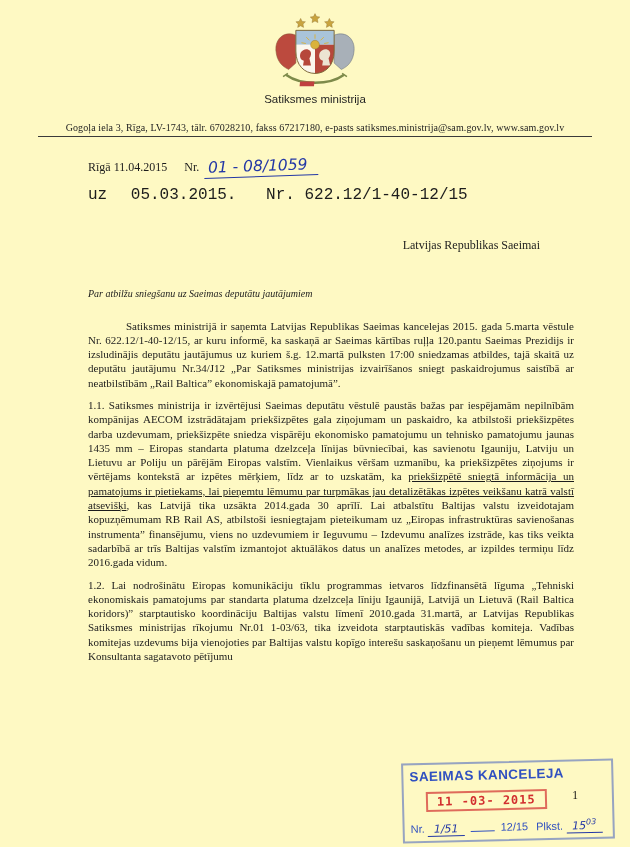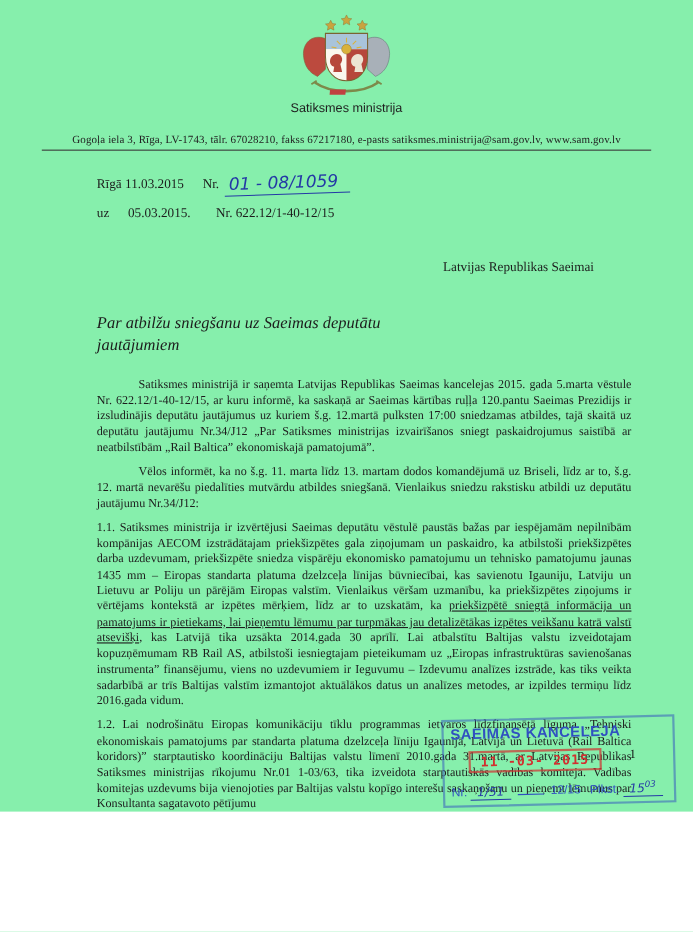--- a/index.html
+++ b/index.html
@@ -1,38 +1,38 @@
 <!DOCTYPE html>
 <html><head>
 <meta charset="utf-8">
 <style>
   html, body { margin:0; padding:0; background:#ffffff; }
   .page {
-    position:relative; width:630px; height:738px; overflow:hidden;
-    background:#86efac; font-family:"Liberation Serif", serif; color:#1c1c1c;
+    position:relative; width:630px; height:847px; overflow:hidden;
+    background:#fef9c3; font-family:"Liberation Serif", serif; color:#1c1c1c;
   }
   
   .letterhead { text-align:center; padding-top:8px; }
   .emblem svg { display:block; margin:0 auto; }
   .ministry { font-family:"Liberation Sans", sans-serif; font-size:11.5px; margin-top:2px; color:#1f1f1f; }
   .contact { font-size:10px; margin-top:17px; color:#222; letter-spacing:.1px; white-space:nowrap; }
   .rule { border-top:1.3px solid #3a3a3a; margin:3px 38px 0; }
   
   .dateline { margin:20px 0 0 88px; font-size:12px; }
   .nrl { margin-left:14px; }
   .docnr {
     display:inline-block; color:#2438a6; font-size:15.5px; font-style:italic;
     font-family:"DejaVu Sans", sans-serif; transform:rotate(-2deg);
     border-bottom:1.4px solid #2438a6; padding:0 10px 1px 4px; margin-left:2px;
   }
-  .refline { margin:9px 0 0 88px; font-size:12px; }
+  .refline { margin:9px 0 0 88px; font-size:16px;font-family:Liberation Mono, monospace; }
   .refdate { margin-left:14px; }
   .refnr  { margin-left:20px; }
   .addressee { text-align:right; margin:34px 90px 0 0; font-size:12px; }
-  .subject { margin:34px 0 0 88px; max-width:292px; font-style:italic; font-size:15px; line-height:1.35; }
+  .subject { margin:34px 0 0 88px; max-width:292px; font-style:italic; font-size:10px; line-height:1.35; }
   
   .body { margin:18px 56px 0 88px; font-size:11px; line-height:1.3; text-align:justify; }
   .body p { margin:0 0 8px; }
   .indent { text-indent:38px; }
   .ul { text-decoration:underline; }
   
   .stamp { position:absolute; right:16px; bottom:6px; width:212px; transform:rotate(-1.4deg); }
   .stamp-box { border:2px solid rgba(48,80,192,.5); padding:4px 6px 5px; background:transparent; }
   .stamp-title {
     font-family:"Liberation Sans", sans-serif; font-weight:bold; font-size:13.5px;
@@ -95,38 +95,37 @@
         <path d="M30 86 l6 -4 M110 86 l-6 -4" stroke="#7d8a4a" stroke-width="2"></path>
         <rect x="61" y="92" width="18" height="6" fill="#c04040" transform="skewX(-6)"></rect>
       </svg>
     </div>
     <div class="ministry">Satiksmes ministrija</div>
     <div class="contact">Gogoļa iela 3, Rīga, LV-1743, tālr. 67028210, fakss 67217180, e-pasts satiksmes.ministrija@sam.gov.lv, www.sam.gov.lv</div>
     <div class="rule"></div>
   </header>
 
   <div class="dateline">
-    <span>Rīgā 11.03.2015</span>
+    <span>Rīgā 11.04.2015</span>
     <span class="nrl">Nr.</span>
     <span class="docnr">01 - 08/1059</span>
   </div>
 
   <div class="refline">
     <span>uz</span>
     <span class="refdate">05.03.2015.</span>
     <span class="refnr">Nr. 622.12/1-40-12/15</span>
   </div>
 
   <div class="addressee">Latvijas Republikas Saeimai</div>
 
   <div class="subject">Par atbilžu sniegšanu uz Saeimas deputātu jautājumiem</div>
 
   <main class="body">
     <p class="indent">Satiksmes ministrijā ir saņemta Latvijas Republikas Saeimas kancelejas 2015. gada 5.marta vēstule Nr. 622.12/1-40-12/15, ar kuru informē, ka saskaņā ar Saeimas kārtības ruļļa 120.pantu Saeimas Prezidijs ir izsludinājis deputātu jautājumus uz kuriem š.g. 12.martā pulksten 17:00 sniedzamas atbildes, tajā skaitā uz deputātu jautājumu Nr.34/J12 „Par Satiksmes ministrijas izvairīšanos sniegt paskaidrojumus saistībā ar neatbilstībām „Rail Baltica” ekonomiskajā pamatojumā”.</p>
-    <p class="indent">Vēlos informēt, ka no š.g. 11. marta līdz 13. martam dodos komandējumā uz Briseli, līdz ar to, š.g. 12. martā nevarēšu piedalīties mutvārdu atbildes sniegšanā. Vienlaikus sniedzu rakstisku atbildi uz deputātu jautājumu Nr.34/J12:</p>
     <p><span>1.1. Satiksmes ministrija ir izvērtējusi Saeimas deputātu vēstulē paustās bažas par iespējamām nepilnībām kompānijas AECOM izstrādātajam priekšizpētes gala ziņojumam un paskaidro, ka atbilstoši priekšizpētes darba uzdevumam, priekšizpēte sniedza vispārēju ekonomisko pamatojumu un tehnisko pamatojumu jaunas 1435 mm – Eiropas standarta platuma dzelzceļa līnijas būvniecībai, kas savienotu Igauniju, Latviju un Lietuvu ar Poliju un pārējām Eiropas valstīm. Vienlaikus vēršam uzmanību, ka priekšizpētes ziņojums ir vērtējams kontekstā ar izpētes mērķiem, līdz ar to uzskatām, ka </span><span class="ul">priekšizpētē sniegtā informācija un pamatojums ir pietiekams, lai pieņemtu lēmumu par turpmākas jau detalizētākas izpētes veikšanu katrā valstī atsevišķi</span><span>, kas Latvijā tika uzsākta 2014.gada 30 aprīlī. Lai atbalstītu Baltijas valstu izveidotajam kopuzņēmumam RB Rail AS, atbilstoši iesniegtajam pieteikumam uz „Eiropas infrastruktūras savienošanas instrumenta” finansējumu, viens no uzdevumiem ir Ieguvumu – Izdevumu analīzes izstrāde, kas tiks veikta sadarbībā ar trīs Baltijas valstīm izmantojot aktuālākos datus un analīzes metodes, ar izpildes termiņu līdz 2016.gada vidum.</span></p>
     <p>1.2. Lai nodrošinātu Eiropas komunikāciju tīklu programmas ietvaros līdzfinansētā līguma „Tehniski ekonomiskais pamatojums par standarta platuma dzelzceļa līniju Igaunijā, Latvijā un Lietuvā (Rail Baltica koridors)” starptautisko koordināciju Baltijas valstu līmenī 2010.gada 31.martā, ar Latvijas Republikas Satiksmes ministrijas rīkojumu Nr.01 1-03/63, tika izveidota starptautiskās vadības komiteja. Vadības komitejas uzdevums bija vienojoties par Baltijas valstu kopīgo interešu saskaņošanu un pieņemt lēmumus par Konsultanta sagatavoto pētījumu</p>
   </main>
 
   <div class="stamp">
     <div class="stamp-box">
       <div class="stamp-title">SAEIMAS KANCELEJA</div>
       <div class="stamp-date">11 -03- 2015</div>
       <div class="stamp-row">
         <span>Nr.</span>

